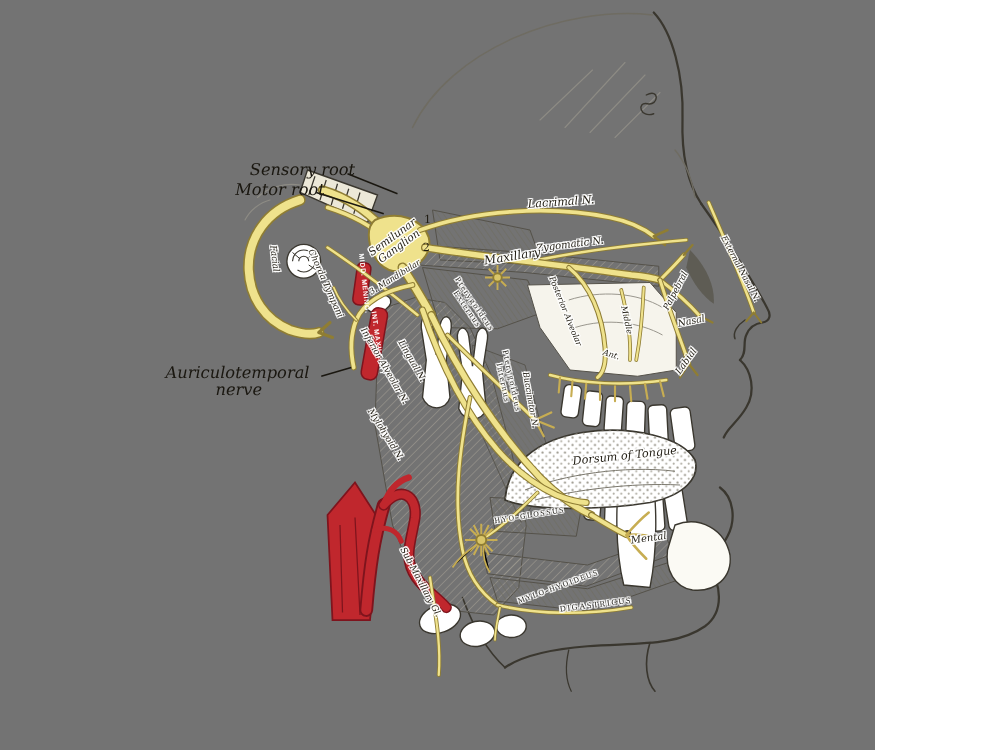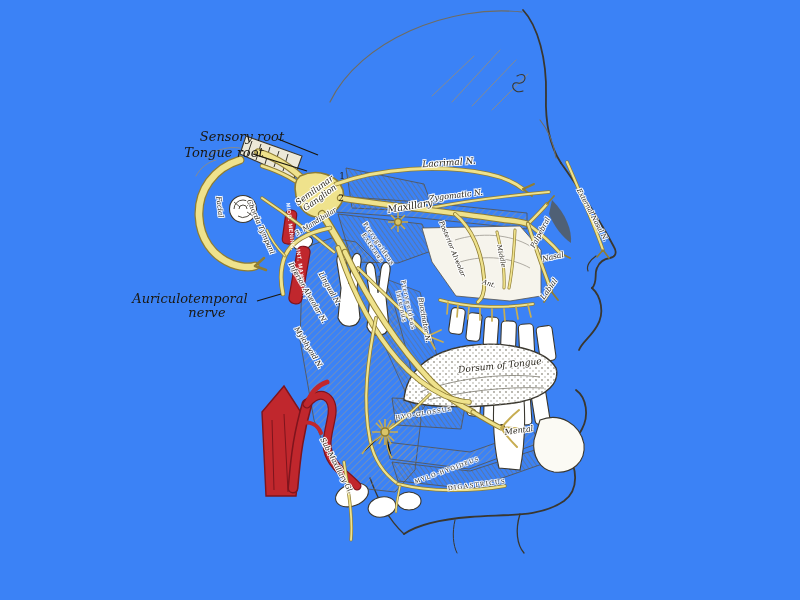--- a/index.html
+++ b/index.html
@@ -1,16 +1,16 @@
 <!DOCTYPE html>
 <html><head>
 <meta charset="utf-8">
 <style>
   html,body{margin:0;padding:0;background:#fff;}
-  .stage{position:relative;width:800px;height:600px;background:#3b82f6;overflow:hidden;
+  .stage{position:relative;width:700px;height:600px;background:#737373;overflow:hidden;
          font-family:"DejaVu Serif", serif;}
   svg{position:absolute;left:0;top:0;}
   .lbl{position:absolute;transform-origin:50% 50%;white-space:nowrap;
        color:#201c12;font-family:"DejaVu Serif", serif;line-height:1.02;}
   .it{font-style:italic;}
   .halo{text-shadow:-1px 0 0 #fff,1px 0 0 #fff,0 -1px 0 #fff,0 1px 0 #fff,
         -1px -1px 0 #fff,1px 1px 0 #fff,-1px 1px 0 #fff,1px -1px 0 #fff;}
   .caps{font-family:"Liberation Serif", serif;letter-spacing:1.4px;font-size:6.5px;
         color:#2c2a24;}
   .wrap{white-space:normal;text-align:center;}
@@ -235,23 +235,23 @@
   </g>
 
   <g stroke="#1a1710" stroke-width="1.2">
     <line x1="278" y1="139" x2="318" y2="155"></line>
     <line x1="253" y1="154" x2="307" y2="171"></line>
     <line x1="257" y1="301" x2="281" y2="294"></line>
   </g>
 </svg>
 
 <div class="lbl it annot" style="left:242px;top:137px;transform:translate(-50%,-50%);">Sensory root</div>
-<div class="lbl it annot" style="left:224px;top:153px;transform:translate(-50%,-50%);">Tongue root</div>
+<div class="lbl it annot" style="left:224px;top:153px;transform:translate(-50%,-50%);">Motor root</div>
 <div class="lbl it annot" style="left:190px;top:299px;transform:translate(-50%,-50%);">Auriculotemporal</div>
-<div class="lbl it annot" style="left:207px;top:313px;transform:translate(-50%,-50%);">nerve</div>
+<div class="lbl it annot" style="left:191px;top:313px;transform:translate(-50%,-50%);">nerve</div>
 
 <div class="lbl it tiny halo" style="left:219px;top:207px;transform:translate(-50%,-50%) rotate(83deg);">Facial</div>
 <div class="lbl it tiny halo" style="left:260px;top:227px;transform:translate(-50%,-50%) rotate(66deg);">Chorda Tympani</div>
 <div class="lbl it halo wrap" style="left:317px;top:194px;width:48px;font-size:8.5px;transform:translate(-50%,-50%) rotate(-36deg);">Semilunar Ganglion</div>
 <div class="lbl" style="left:342px;top:177px;font-size:9px;transform:translate(-50%,-50%);">1</div>
 <div class="lbl" style="left:341px;top:199px;font-size:9px;transform:translate(-50%,-50%);">2</div>
 <div class="lbl it halo" style="left:316px;top:222px;font-size:6.5px;transform:translate(-50%,-50%) rotate(-32deg);">3. Mandibular</div>
 <div class="lbl it halo" style="left:449px;top:163px;font-size:9px;transform:translate(-50%,-50%) rotate(-4deg);">Lacrimal N.</div>
 <div class="lbl it halo" style="left:456px;top:196px;font-size:8px;transform:translate(-50%,-50%) rotate(-7deg);">Zygomatic N.</div>
 <div class="lbl it halo" style="left:410px;top:206px;font-size:9.5px;transform:translate(-50%,-50%) rotate(-9deg);">Maxillary</div>

